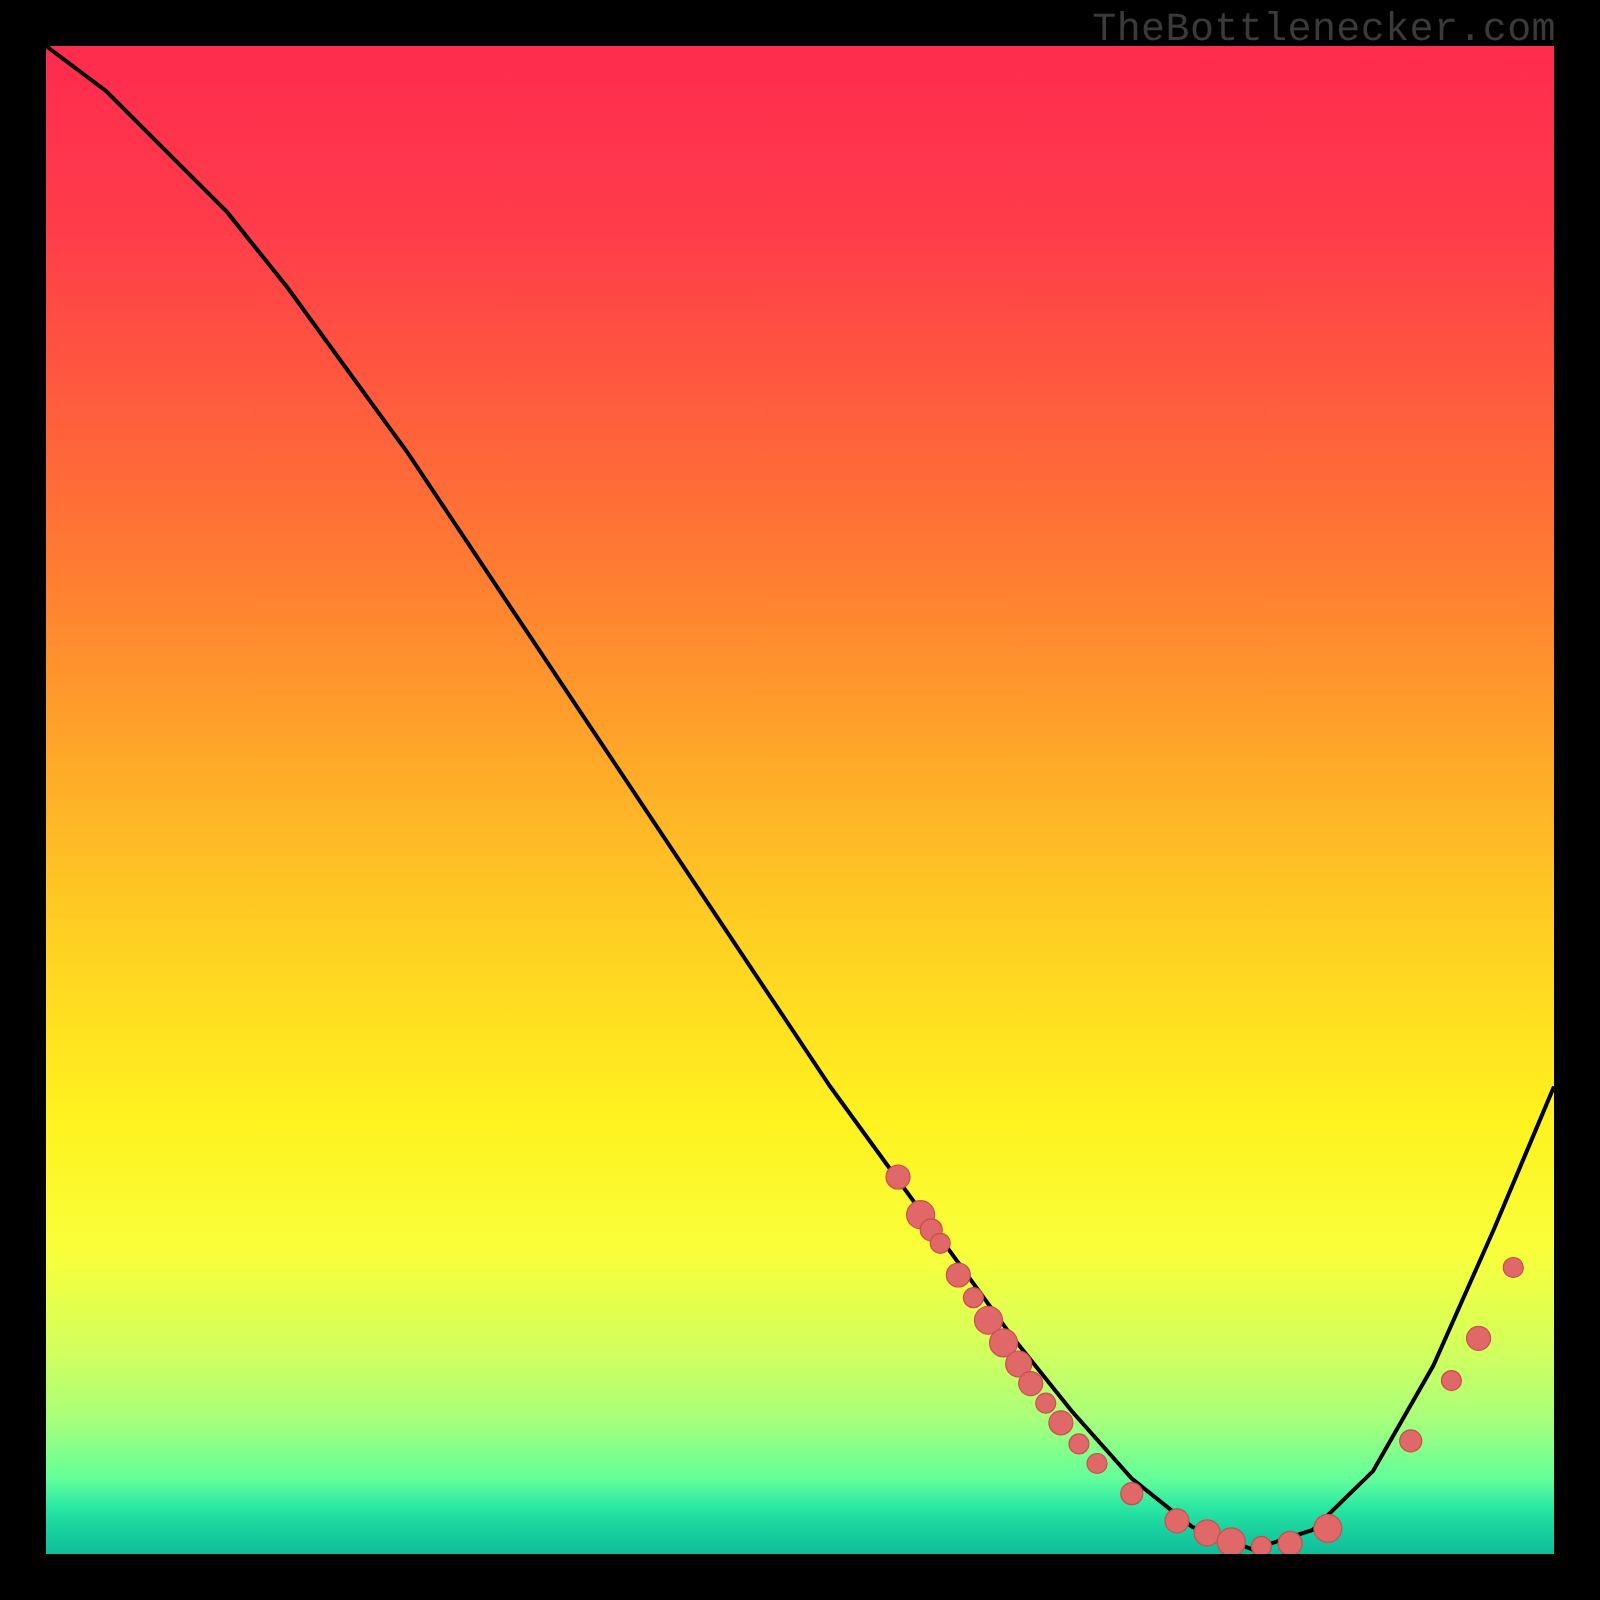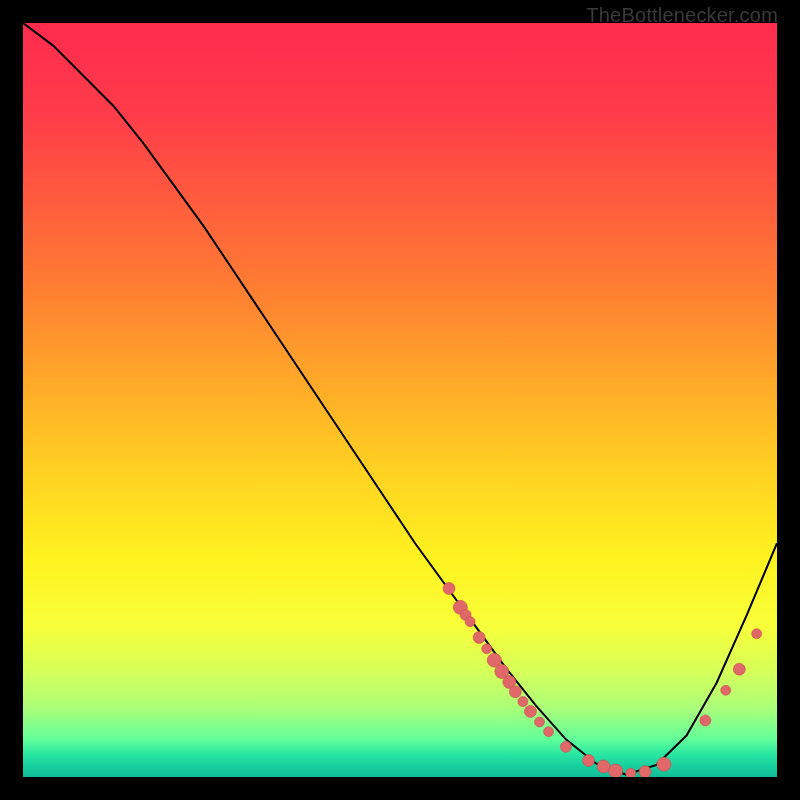--- a/index.html
+++ b/index.html
@@ -43,21 +43,21 @@
     position: absolute;
     left: 0;
     top: 0;
     width: 754px;
     height: 754px;
   }
   .brand {
     position: absolute;
     top: 4px;
     right: 22px;
-    font-family: Liberation Sans, sans-serif;
+    font-family: Liberation Mono, monospace;
     font-size: 20px;
     color: #3a3a3a;
     letter-spacing: 0.2px;
   }
 </style>
 </head>
 <body>
 
 <div class="outer">
   <div class="plot">

